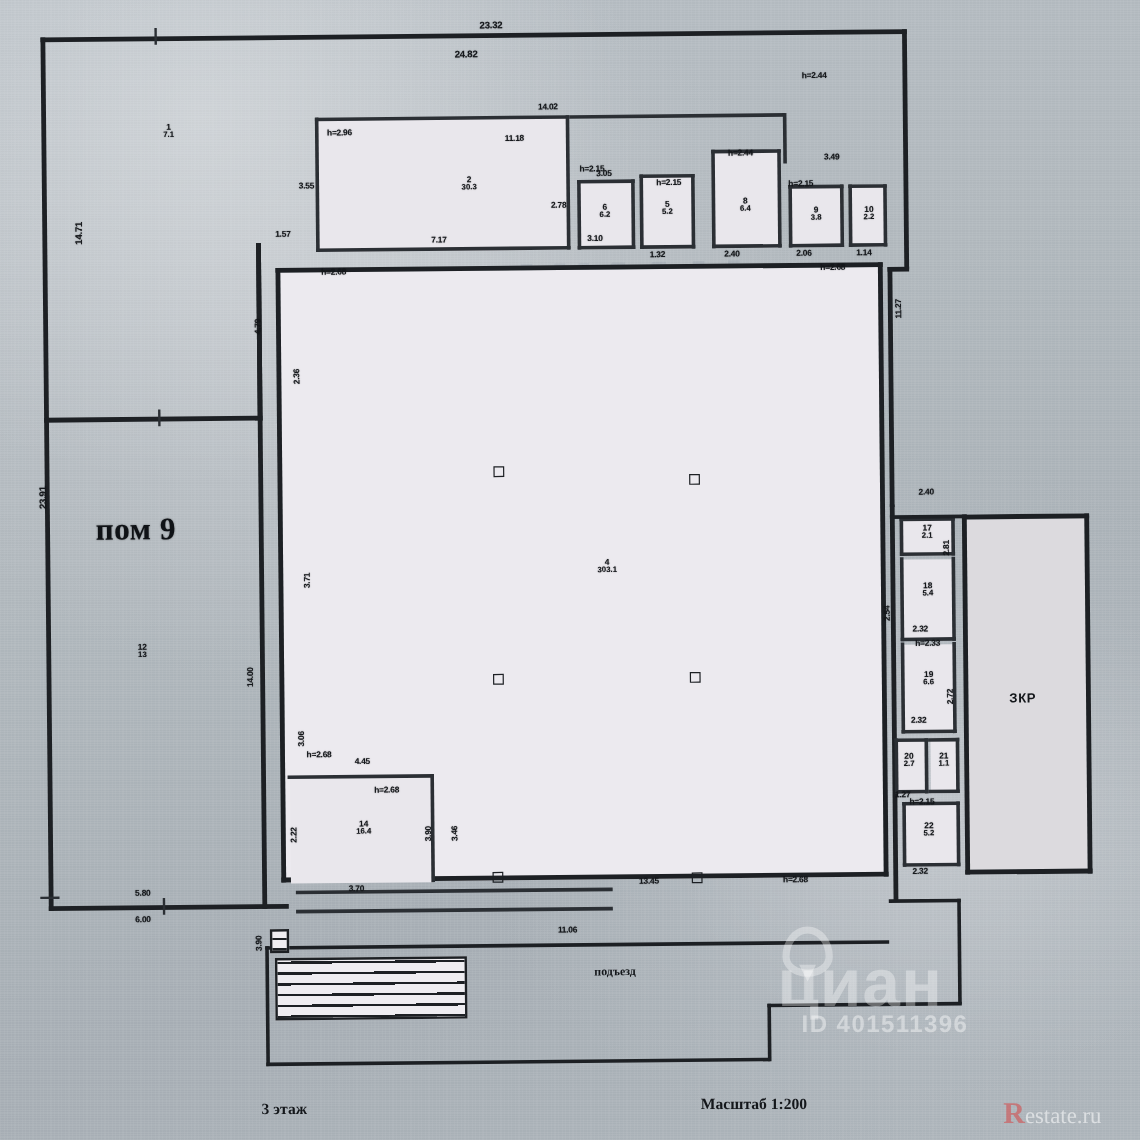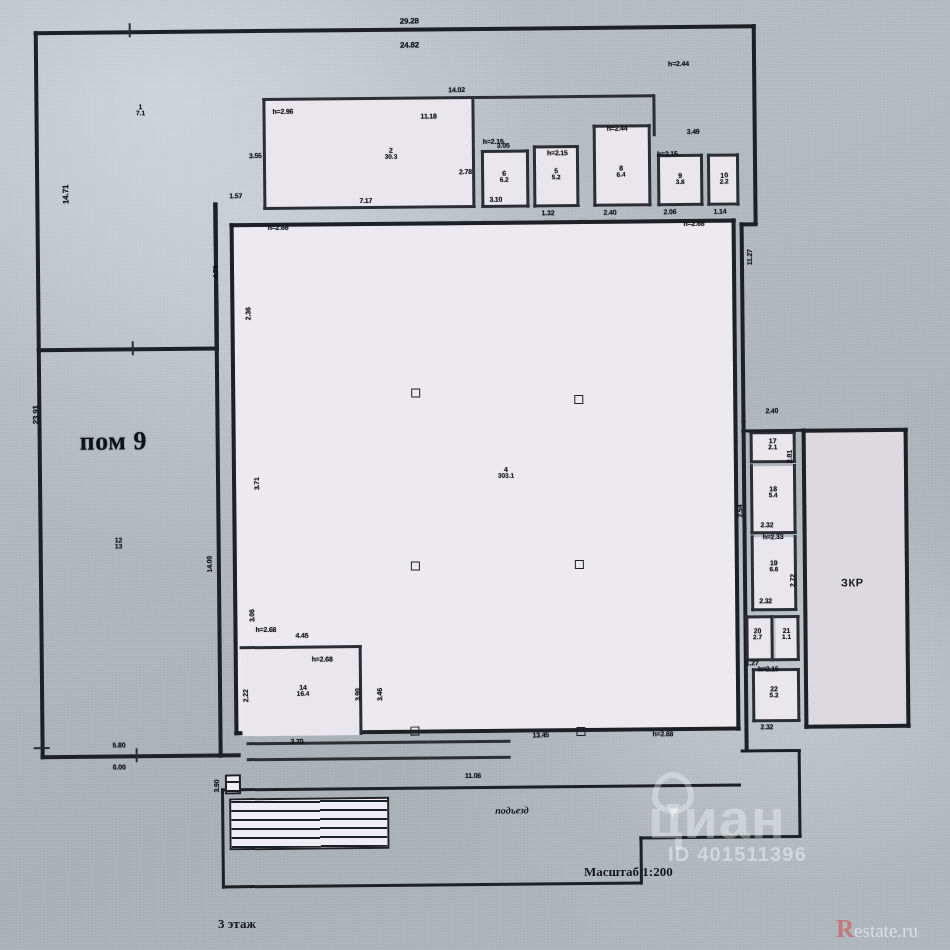--- a/index.html
+++ b/index.html
@@ -79,21 +79,21 @@
     text-shadow:0 0 1.5px rgba(0,0,0,.5);
   }
   .zkr{
     position:absolute;
     font-family:"Liberation Sans", sans-serif;
     font-weight:700;font-size:11px;color:#14171b;letter-spacing:.5px;
   }
   .cap{
     position:absolute;
     font-family:"Liberation Serif", serif;
-    font-style:italic;font-weight:700;font-size:10px;color:#14171b;
+    font-weight:700;font-size:10px;color:#14171b;
   }
 
   
   .hatch{
     position:absolute;background:#efedf1;border:2px solid #1d2024;
     background-image:repeating-linear-gradient(0deg,#1d2024 0 2px,#efedf1 2px 9px);
   }
 
   
   .col{position:absolute;width:7px;height:7px;border:1.6px solid #1d2024;background:transparent;}
@@ -282,22 +282,22 @@
     <div class="hatch" style="left:222px;top:772px;width:12px;height:16px;"></div>
 
     <div class="wall thin" style="left:244px;top:740px;width:264px;height:3px;"></div>
     <div class="wall thin" style="left:244px;top:756px;width:264px;height:3px;"></div>
 
     <div class="wall thin" style="left:133px;top:20px;width:2px;height:14px;"></div>
     <div class="wall thin" style="left:133px;top:338px;width:2px;height:14px;"></div>
     <div class="wall thin" style="left:133px;top:745px;width:2px;height:14px;"></div>
     <div class="wall thin" style="left:31px;top:743px;width:16px;height:2px;"></div>
 
-    <div class="dim s8" style="left:404px;top:16px;">29.28</div>
-    <div class="dim s8" style="left:404px;top:40px;">24.82</div>
+    <div class="dim s8" style="left:404px;top:16px;">23.32</div>
+    <div class="dim s8" style="left:383px;top:40px;">24.82</div>
 
     <div class="dim" style="left:452px;top:86px;">14.02</div>
     <div class="dim" style="left:424px;top:112px;">11.18</div>
     <div class="dim" style="left:362px;top:196px;">7.17</div>
     <div class="dim" style="left:232px;top:190px;">1.57</div>
     <div class="dim" style="left:252px;top:150px;">3.55</div>
     <div class="dim" style="left:462px;top:168px;">2.78</div>
     <div class="dim" style="left:492px;top:196px;">3.10</div>
     <div class="dim" style="left:544px;top:210px;">1.32</div>
     <div class="dim" style="left:606px;top:210px;">2.40</div>
@@ -415,20 +415,20 @@
       <span class="a">13</span>
     </div>
 
     <div class="bigroom" style="left:80px;top:423px;">пом 9</div>
     <div class="zkr" style="left:840px;top:580px;">ЗКР</div>
     <div class="cap" style="left:492px;top:805px;">подъезд</div>
 
   </div>
 
   <div class="foot" style="left:218px;top:916px;">3 этаж</div>
-  <div class="foot" style="left:584px;top:864px;">Масштаб 1:200</div>
+  <div class="foot" style="left:584px;top:912px;">Масштаб 1:200</div>
 
   <div class="wm wm-pin"></div>
   <div class="wm wm-cian">циан</div>
   <div class="wm wm-id">ID 401511396</div>
   <div class="wm wm-restate"><b>R</b><span>estate.ru</span></div>
 
 </div>
 
 </body></html>

